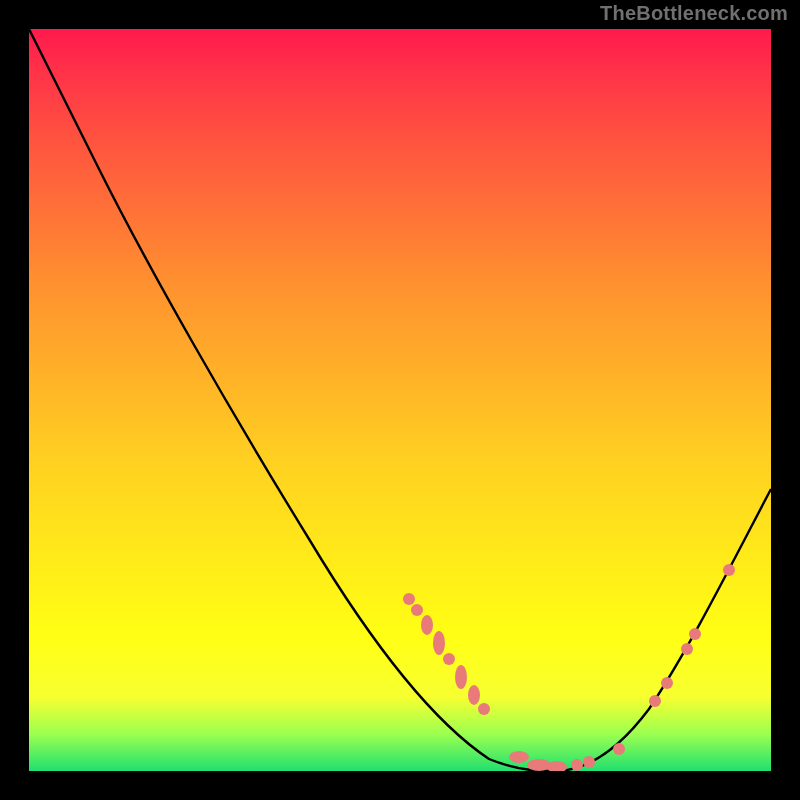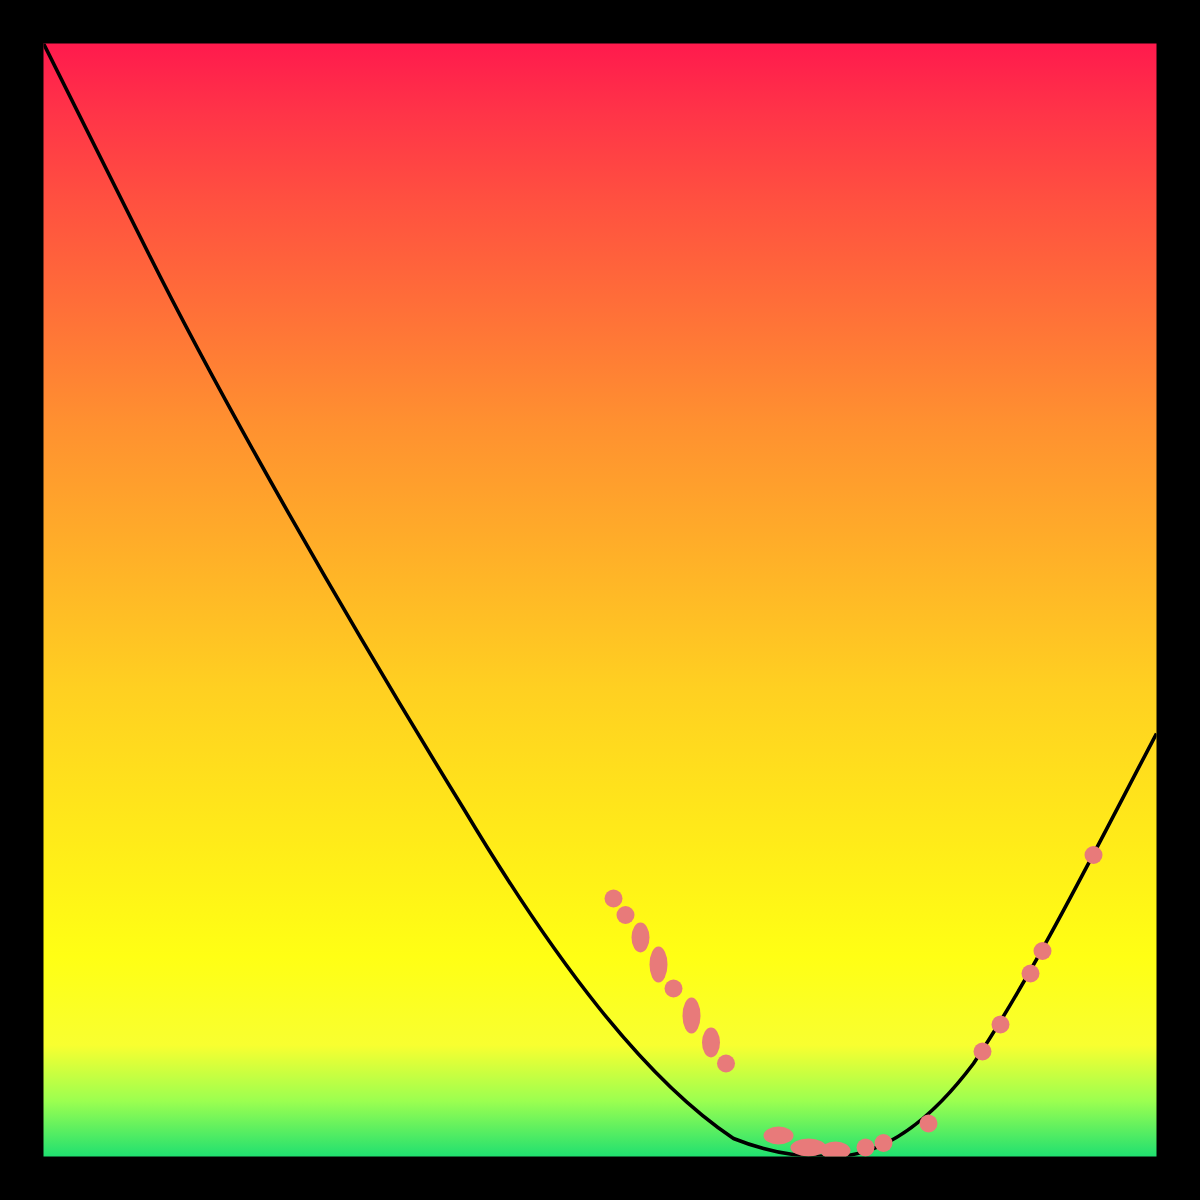--- a/index.html
+++ b/index.html
@@ -53,20 +53,21 @@
     width: 742px;
     height: 742px;
     z-index: 5;
   }
 </style>
 </head>
 <body>
 
 <div class="container">
 
+  <div class="watermark">TheBottleneck.com</div>
 
   <div class="plot-area"></div>
 
   <svg class="curve" viewBox="0 0 742 742" preserveAspectRatio="none">
 
     <path d="M 0 0
              C 20 40, 40 80, 70 140
              C 120 240, 200 380, 280 510
              C 340 610, 400 690, 460 730
              C 490 742, 510 742, 530 742

